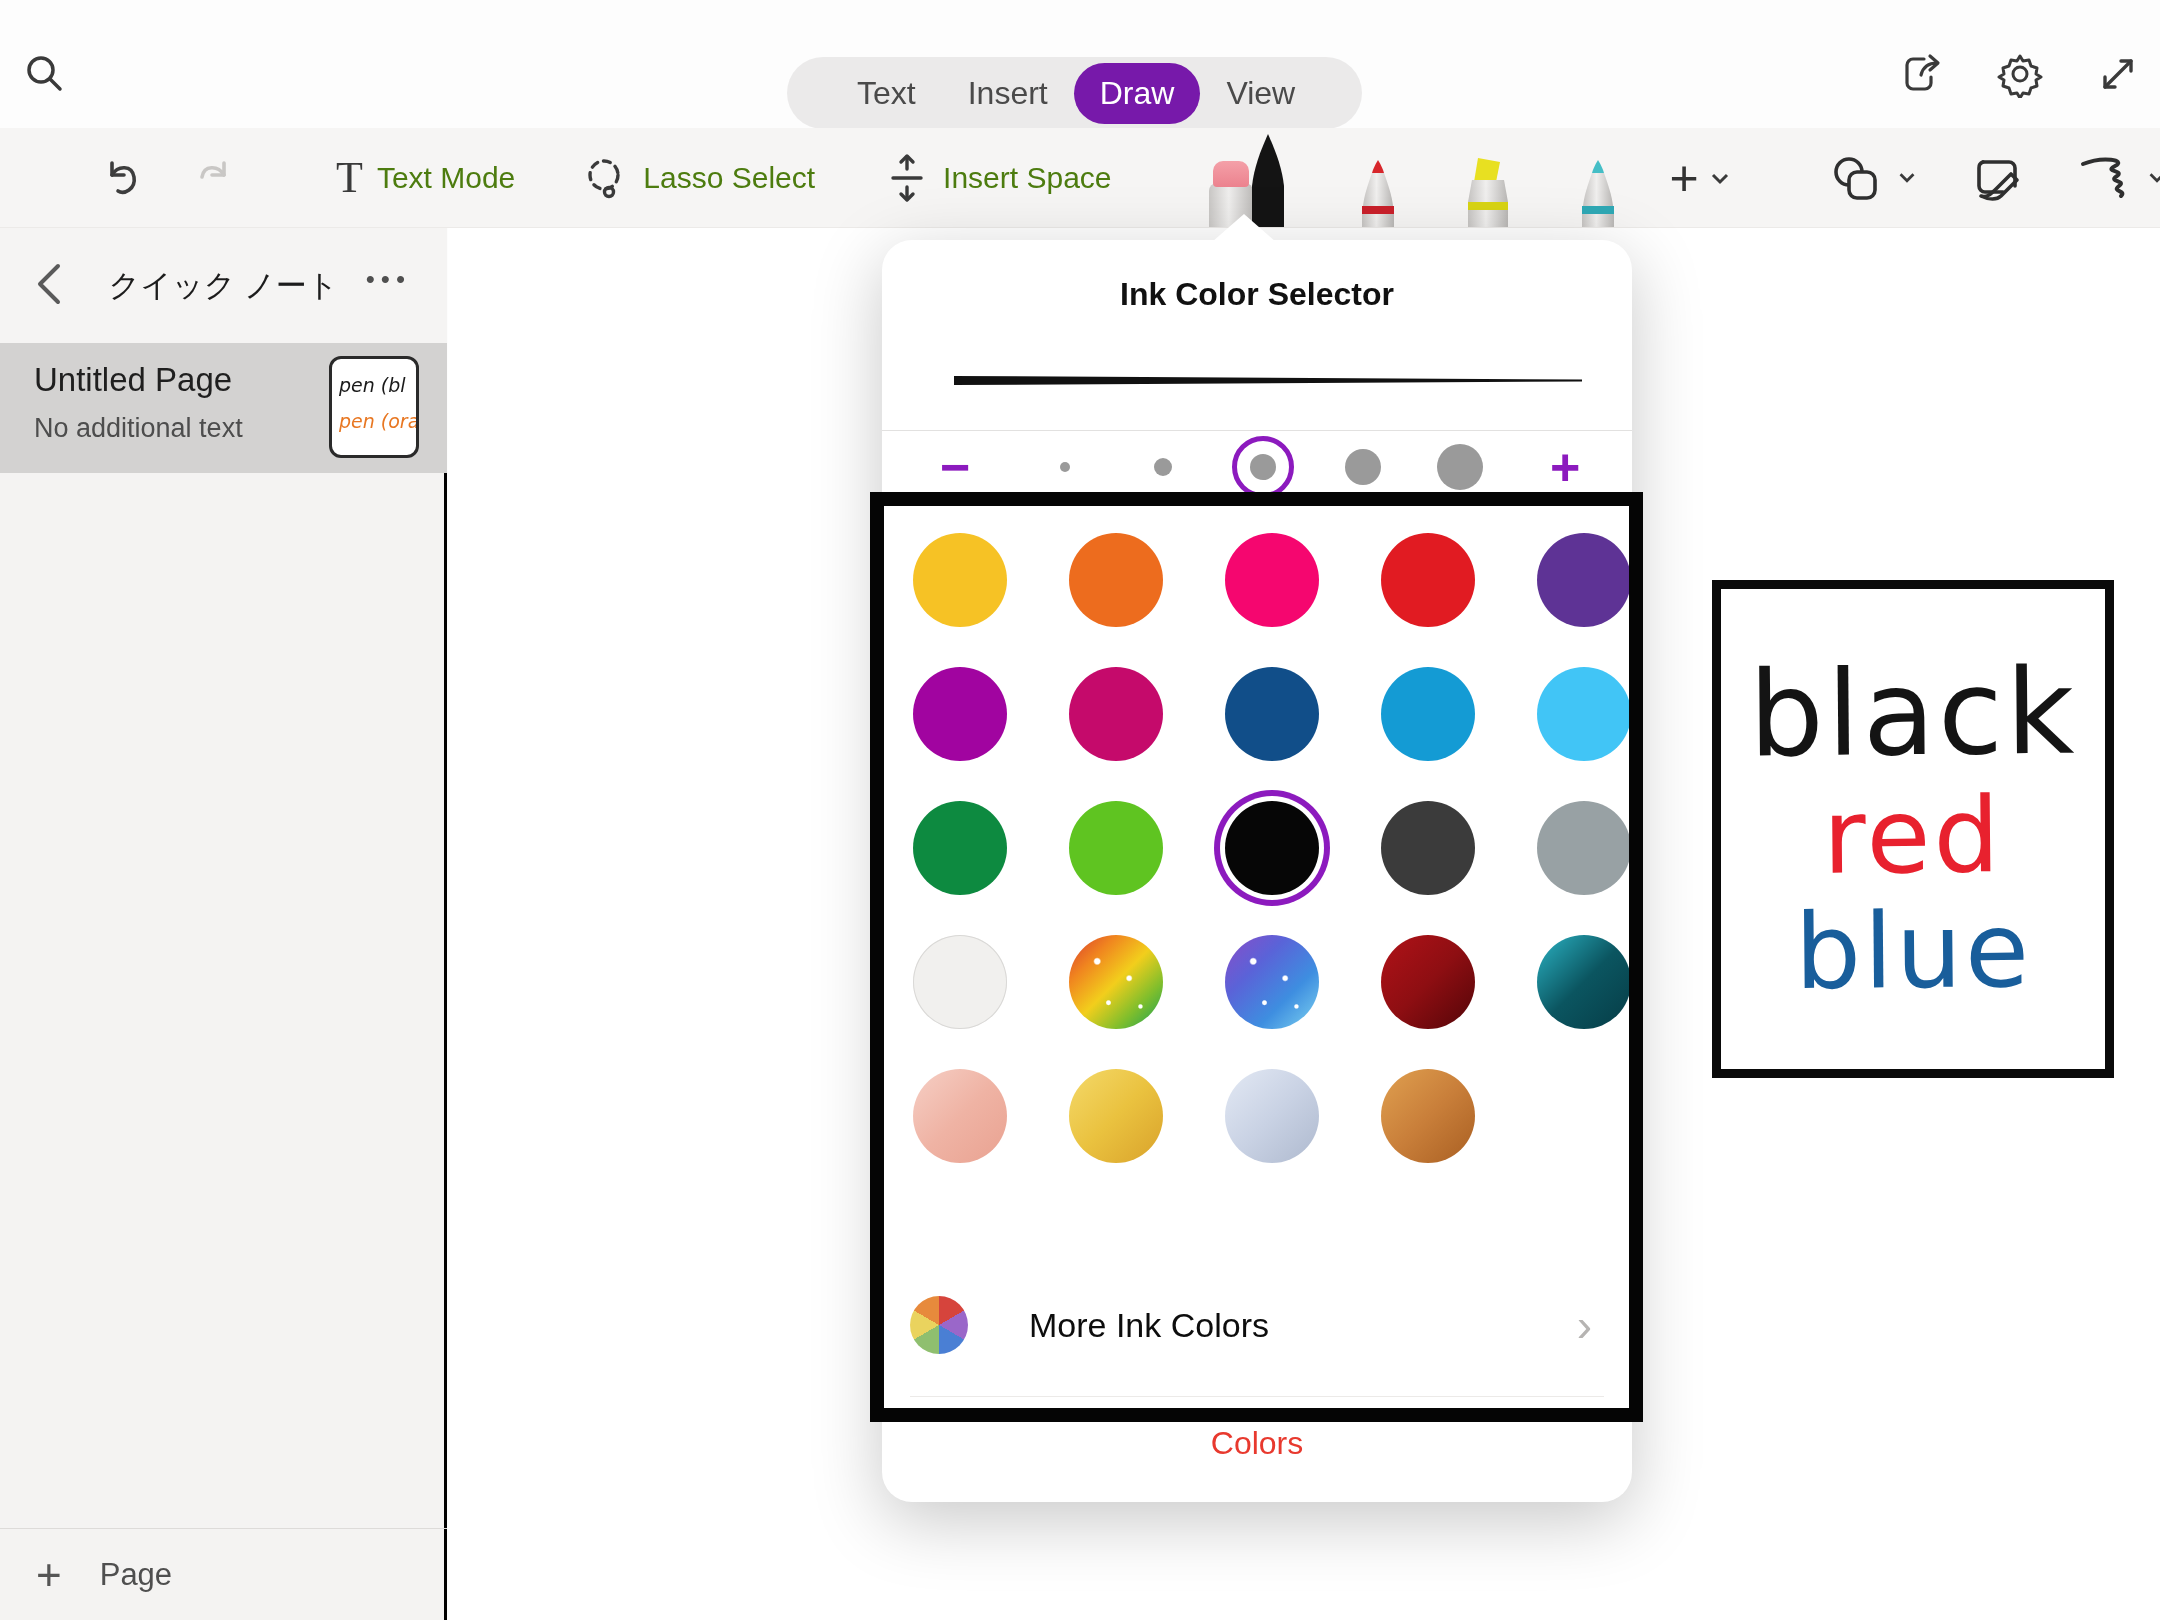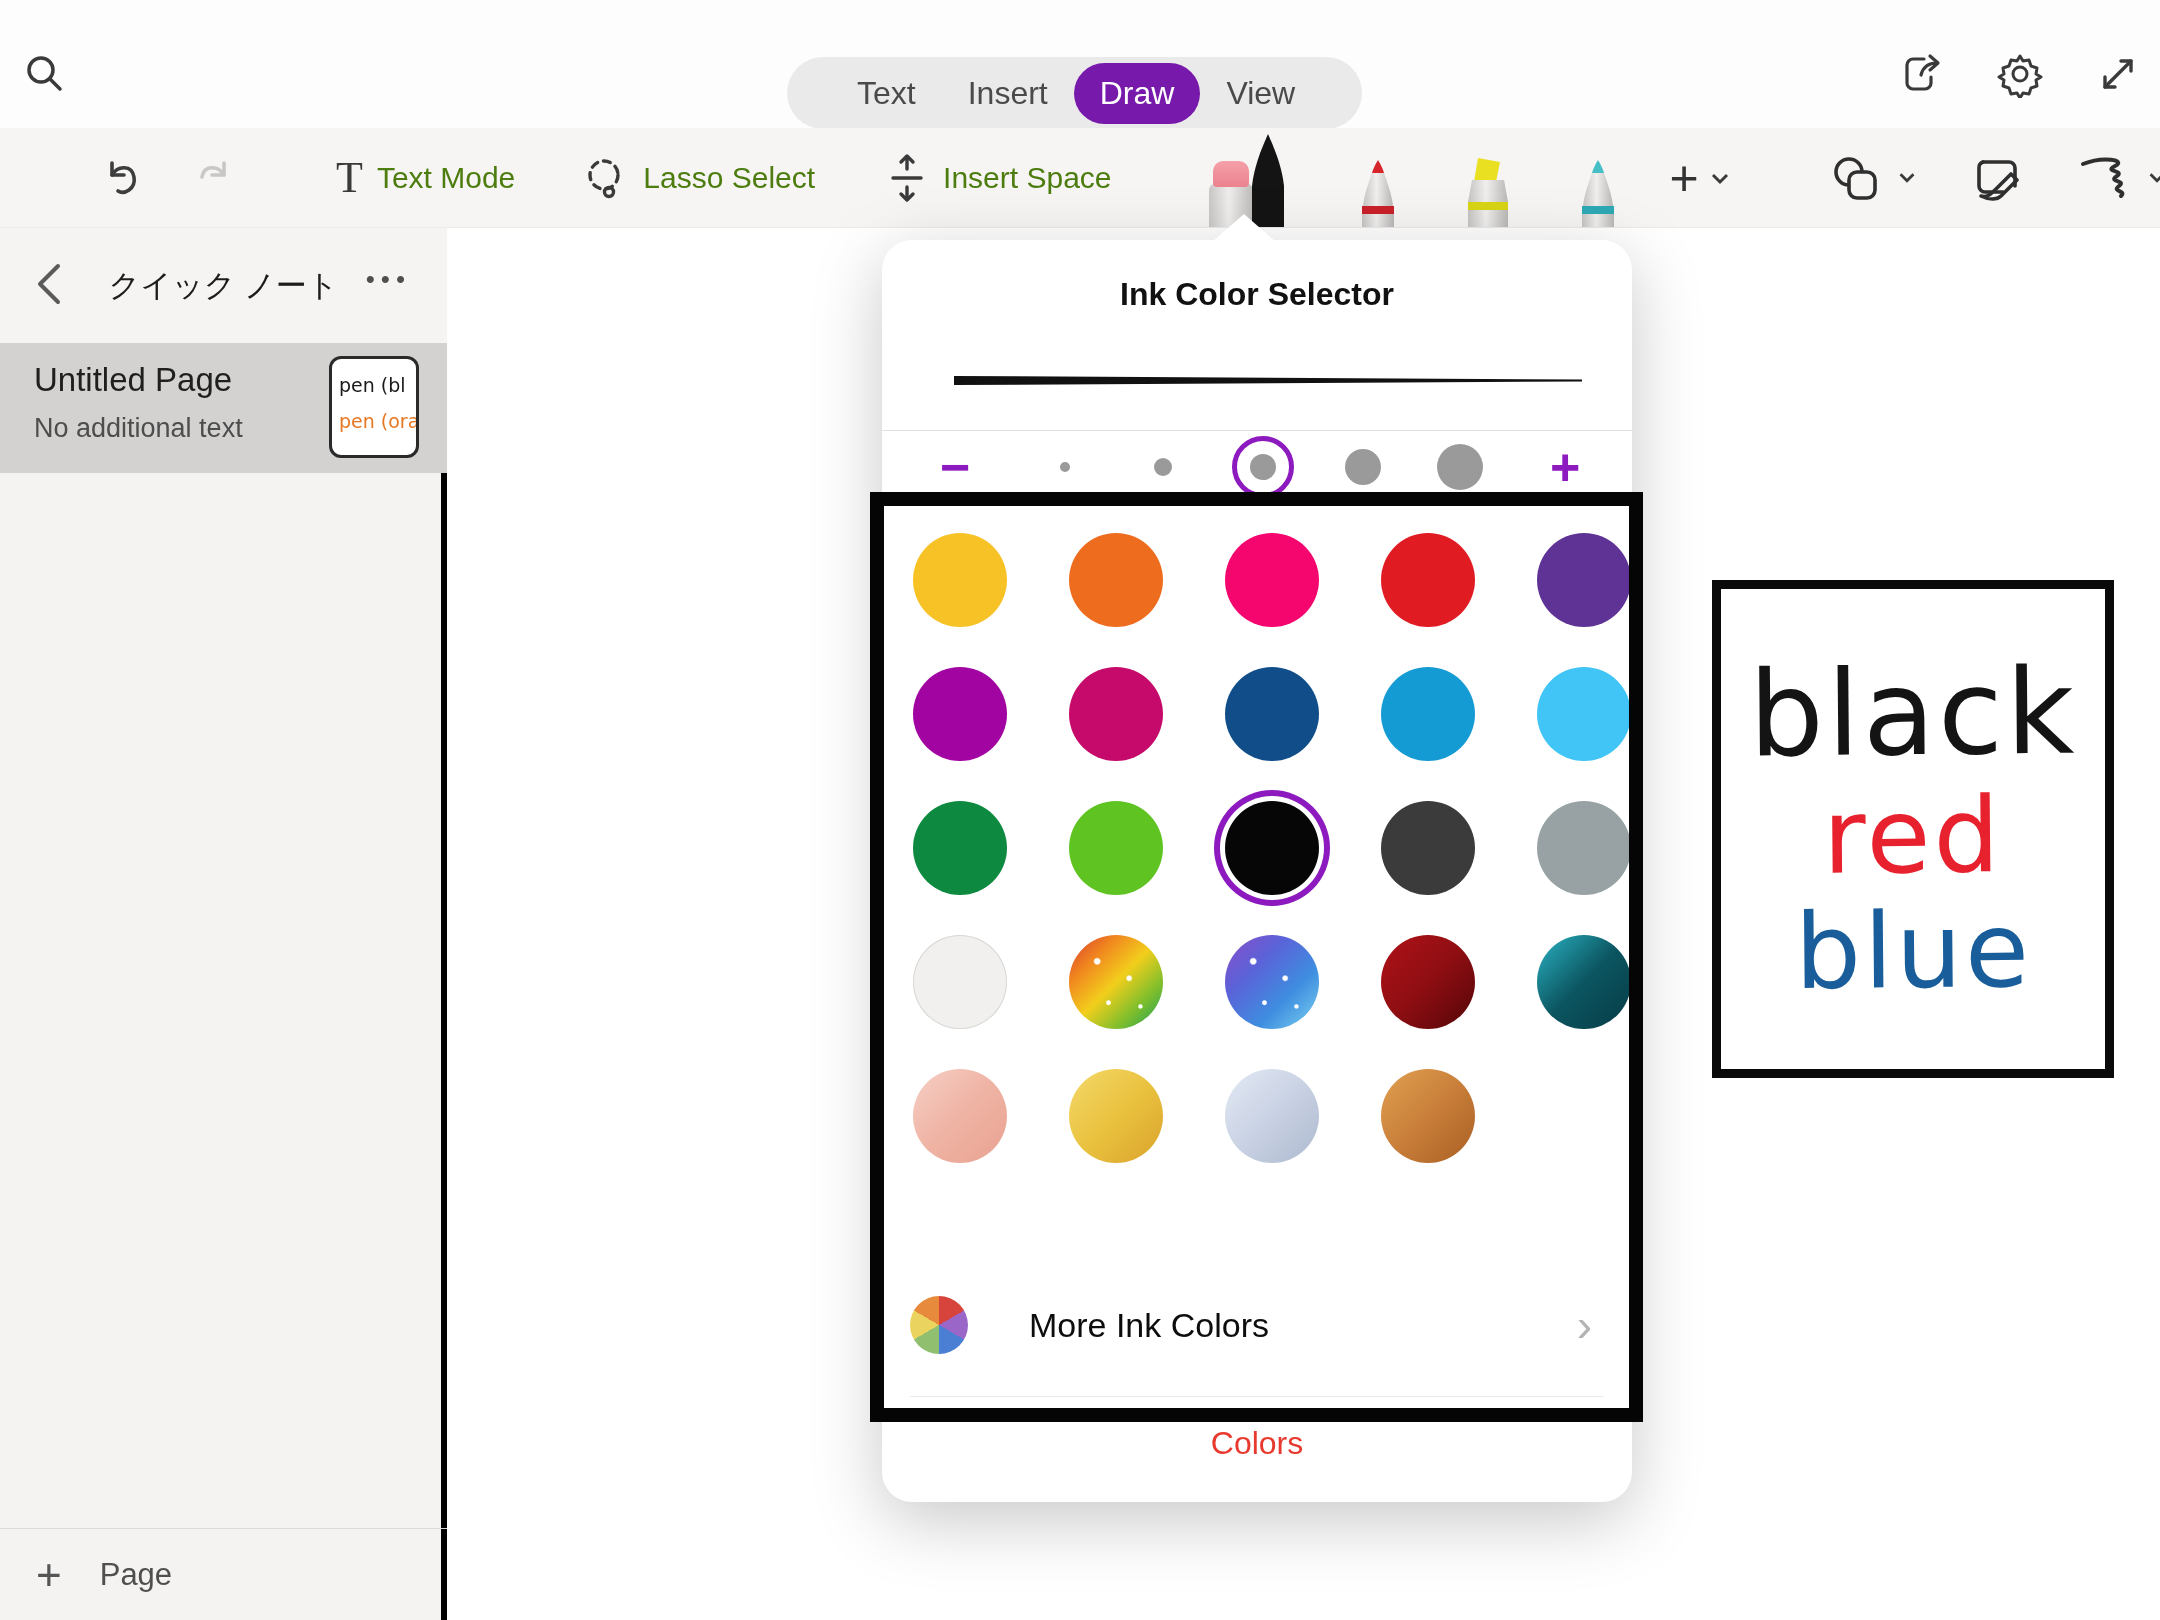--- a/index.html
+++ b/index.html
@@ -27,30 +27,30 @@
   .pen { position:relative; width:52px; height:70px; align-self:flex-end; }
   .pen.selected { height:92px; }
   .pen svg { position:absolute; bottom:-6px; left:0; }
   .eraser { position:relative; width:50px; height:66px; align-self:flex-end; }
   .eraser .tip { position:absolute; top:0; left:7px; width:36px; height:26px; background:linear-gradient(180deg,#f4a0a8,#ec828e); border-radius:10px 10px 4px 4px; }
   .eraser .body { position:absolute; top:22px; left:3px; width:44px; height:46px; background:linear-gradient(90deg,#c9c7c5,#efeeed 45%,#bdbbb9); border-radius:8px 8px 0 0; }
   .plus-btn { font-size:50px; color:#333; font-weight:300; line-height:1; }
   .chev { width:26px; height:26px; }
 
   
-  .sidebar { position:absolute; left:0; top:228px; width:447px; height:1392px; background:#f4f3f2; border-right:6px solid #000000; }
+  .sidebar { position:absolute; left:0; top:228px; width:447px; height:1392px; background:#f4f3f2; border-right:3px solid #000000; }
   .sb-header { position:absolute; left:0; top:0; width:447px; height:115px; display:flex; align-items:center; background:#f5f4f3; }
   .sb-title { position:absolute; left:0; right:0; text-align:center; font-size:31px; color:#1c1c1c; }
   .sb-back { position:absolute; left:34px; top:34px; width:30px; height:44px; }
   .sb-more { position:absolute; right:36px; top:36px; font-size:26px; color:#4f4f4f; letter-spacing:6px; }
   .page-item { position:absolute; left:0; top:115px; width:447px; height:130px; background:#d3d2d1; }
   .page-title { position:absolute; left:34px; top:18px; font-size:33px; color:#1f1f1f; }
   .page-sub { position:absolute; left:34px; top:70px; font-size:27px; color:#4d4d4d; }
   .page-thumb { position:absolute; right:28px; top:13px; width:90px; height:102px; background:#fff; border:3px solid #2a2a2a; border-radius:12px; overflow:hidden; padding:8px 4px 0 7px; }
-  .thumb-line { font-size:19px; line-height:1.9; white-space:nowrap; font-family:"DejaVu Sans", sans-serif; }
+  .thumb-line { font-size:19px; line-height:1.9; white-space:nowrap; font-family:"DejaVu Sans", sans-serif;font-style:italic; }
   .sb-footer { position:absolute; left:0; bottom:0; width:447px; height:92px; border-top:1px solid #dddbd9; display:flex; align-items:center; gap:38px; padding-left:36px; color:#4f4f4f; }
   .sb-footer .plus { font-size:44px; font-weight:300; color:#555; }
   .sb-footer .lbl { font-size:31px; color:#4f4f4f; }
 
   
   .canvas { position:absolute; left:448px; top:228px; width:1712px; height:1392px; background:#fff; }
   .hand-box { position:absolute; left:1712px; top:580px; width:402px; height:498px; background:#fff; border:9px solid #0a0a0a; display:flex; flex-direction:column; align-items:center; justify-content:center; gap:6px; }
   .hand-word { font-family:"DejaVu Sans", sans-serif; font-weight:400; letter-spacing:3px; line-height:1.05; transform:rotate(-0.5deg); }
   .hand-word.w0 { font-size:118px; }
   .hand-word.w1 { font-size:104px; }

